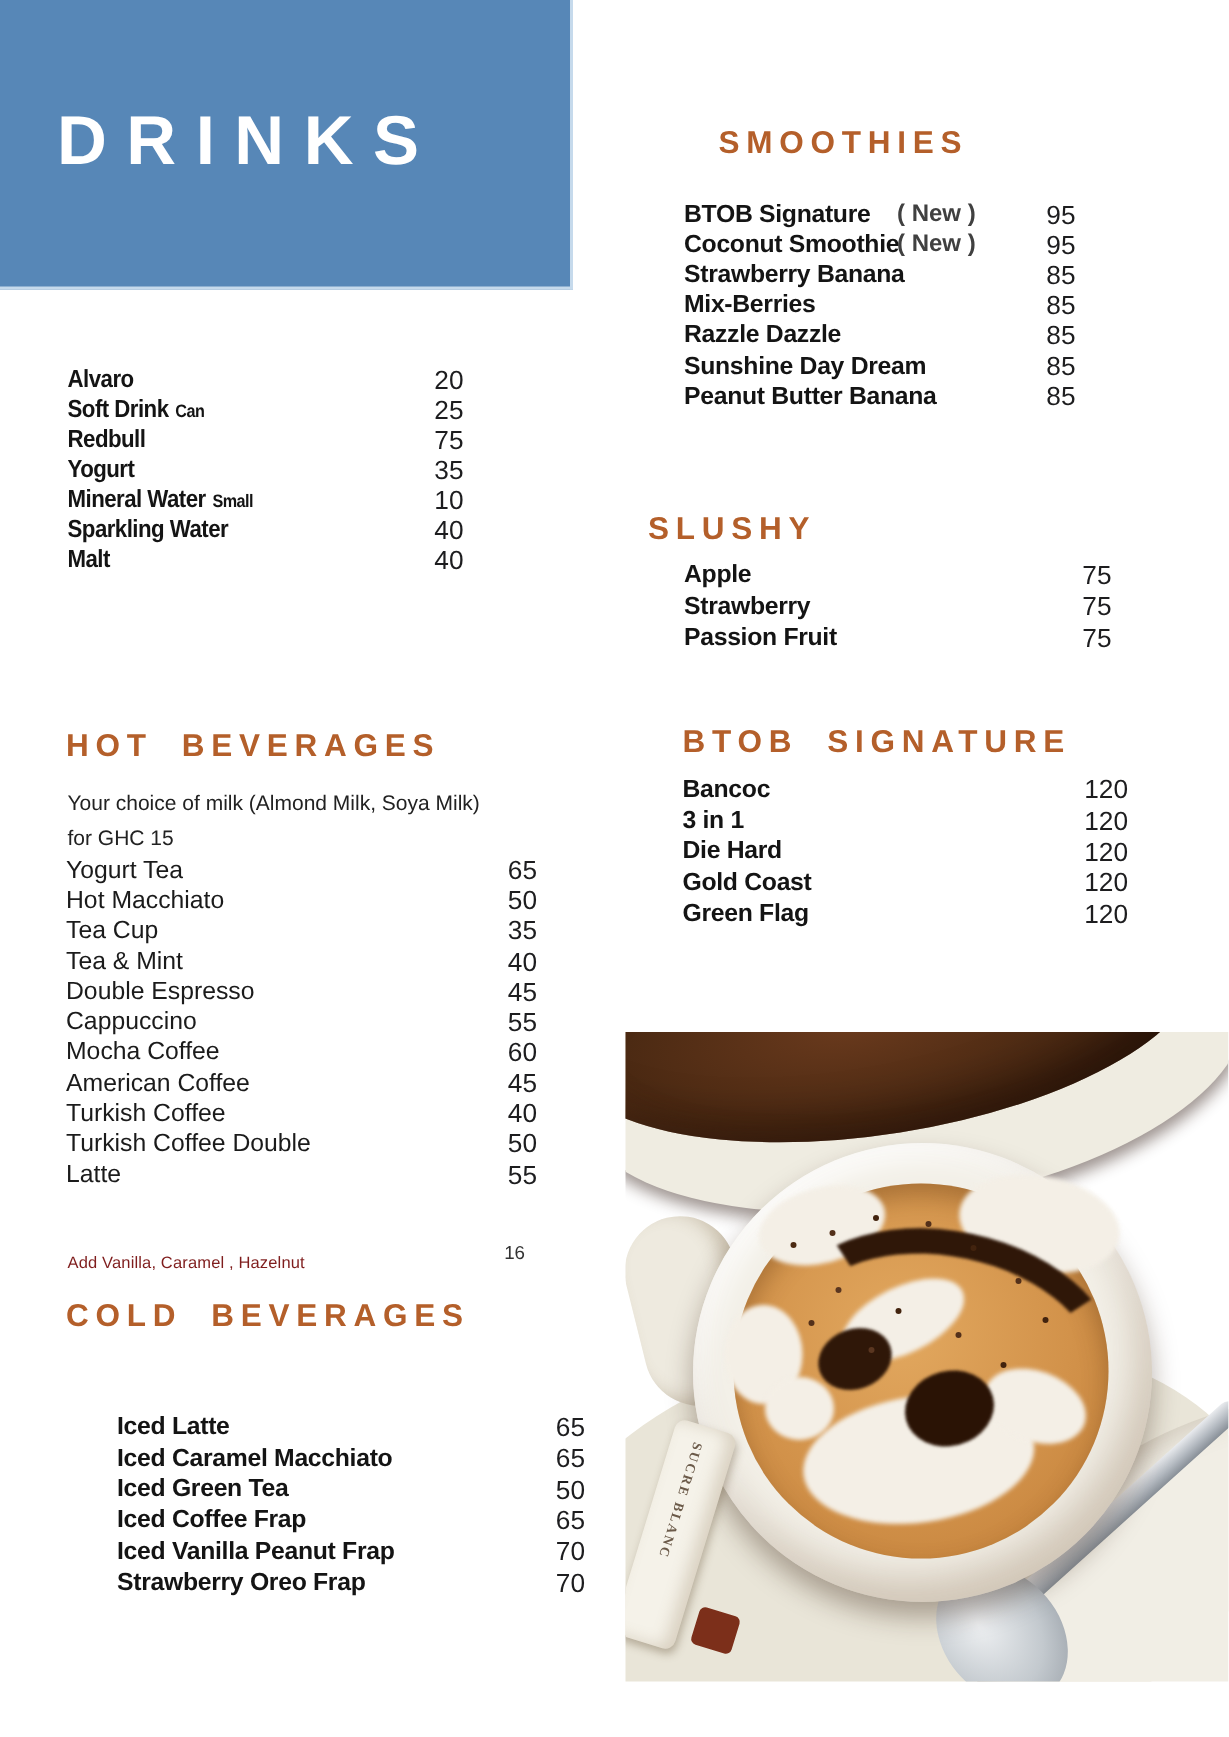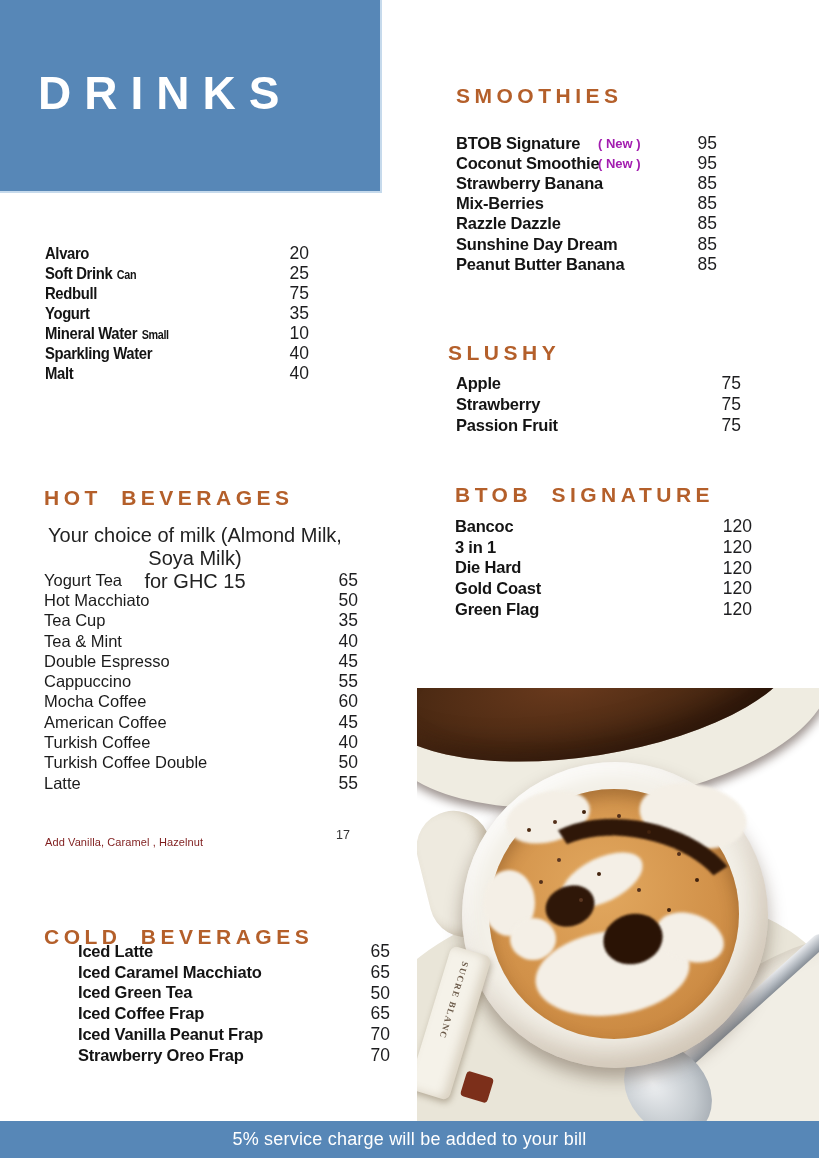--- a/index.html
+++ b/index.html
@@ -16,24 +16,24 @@
   .sec-title{position:absolute;font-size:21px;font-weight:700;color:#b45f2a;
     letter-spacing:4.5px;word-spacing:9px;white-space:nowrap;}
 
   
   .menu-list{position:absolute;}
   .mi-row{position:relative;display:flex;align-items:center;height:var(--rh,20px);}
   .mi-name{font-weight:700;font-size:16.5px;color:#141414;white-space:nowrap;letter-spacing:-0.2px;}
   .condensed .mi-name{display:inline-block;transform:scaleX(.9);transform-origin:left center;letter-spacing:-0.4px;}
   .regular .mi-name{font-weight:400;color:#1b1b1b;letter-spacing:0;}
   .mi-suffix{font-size:12px;font-weight:700;margin-left:5px;}
-  .mi-tag{position:absolute;left:142px;color:#a21caf;font-size:13px;font-weight:700;white-space:nowrap;}
+  .mi-tag{position:absolute;left:142px;color:#404040;font-size:16px;font-weight:700;white-space:nowrap;}
   .mi-price{margin-left:auto;font-weight:400;font-size:17.5px;color:#1d1d1f;}
 
-  .note-text{position:absolute;font-size:20px;color:#222;line-height:23px;font-weight:400;text-align:center;}
+  .note-text{position:absolute;font-size:14px;color:#222;line-height:23px;font-weight:400;}
   #addon-row{position:absolute;left:45px;top:828px;width:305px;display:flex;}
   #addon-label{font-size:11px;color:#7f1d1d;font-weight:400;margin-top:8px;letter-spacing:0.1px;}
   #addon-price{margin-left:auto;font-size:12.5px;color:#333;}
 
   
   #footer-bar{position:absolute;left:0;top:1121px;width:819px;height:37px;background:#5787b7;}
   #footer-text{width:100%;text-align:center;line-height:36px;color:#ffffff;font-size:18px;letter-spacing:0.2px;}
 
   
   #photo{position:absolute;left:417px;top:688px;width:402px;height:433px;overflow:hidden;
@@ -173,24 +173,24 @@
         <span class="mi-name">Turkish Coffee Double</span>
         <span class="mi-price">50</span>
       </div>
       <div class="mi-row">
         <span class="mi-name">Latte</span>
         <span class="mi-price">55</span>
       </div>
     </div>
   <div id="addon-row">
     <span id="addon-label">Add Vanilla, Caramel , Hazelnut</span>
-    <span id="addon-price">17</span>
+    <span id="addon-price">16</span>
   </div>
 
-  <div class="sec-title" style="left:44px;top:925px;">COLD BEVERAGES</div>
+  <div class="sec-title" style="left:44px;top:866px;">COLD BEVERAGES</div>
   <div class="menu-list" style="left:44px;top:941px;width:312px;margin-left:34px;--rh:20.8px;">
       <div class="mi-row">
         <span class="mi-name">Iced Latte</span>
         <span class="mi-price">65</span>
       </div>
       <div class="mi-row">
         <span class="mi-name">Iced Caramel Macchiato</span>
         <span class="mi-price">65</span>
       </div>
       <div class="mi-row">
@@ -204,21 +204,21 @@
       <div class="mi-row">
         <span class="mi-name">Iced Vanilla Peanut Frap</span>
         <span class="mi-price">70</span>
       </div>
       <div class="mi-row">
         <span class="mi-name">Strawberry Oreo Frap</span>
         <span class="mi-price">70</span>
       </div>
     </div>
 
-  <div class="sec-title" style="left:456px;top:84px;">SMOOTHIES</div>
+  <div class="sec-title" style="left:479px;top:84px;">SMOOTHIES</div>
   <div class="menu-list" style="left:456px;top:133px;width:261px;--rh:20.2px;">
       <div class="mi-row">
         <span class="mi-name">BTOB Signature</span>
         <span class="mi-tag">( New )</span>
         <span class="mi-price">95</span>
       </div>
       <div class="mi-row">
         <span class="mi-name">Coconut Smoothie</span>
         <span class="mi-tag">( New )</span>
         <span class="mi-price">95</span>
@@ -238,21 +238,21 @@
       <div class="mi-row">
         <span class="mi-name">Sunshine Day Dream</span>
         <span class="mi-price">85</span>
       </div>
       <div class="mi-row">
         <span class="mi-name">Peanut Butter Banana</span>
         <span class="mi-price">85</span>
       </div>
     </div>
 
-  <div class="sec-title" style="left:448px;top:341px;">SLUSHY</div>
+  <div class="sec-title" style="left:432px;top:341px;">SLUSHY</div>
   <div class="menu-list" style="left:456px;top:373px;width:285px;--rh:21px;">
       <div class="mi-row">
         <span class="mi-name">Apple</span>
         <span class="mi-price">75</span>
       </div>
       <div class="mi-row">
         <span class="mi-name">Strawberry</span>
         <span class="mi-price">75</span>
       </div>
       <div class="mi-row">
@@ -305,17 +305,14 @@
     <div id="art-arc"></div>
     <div id="art-eye-1"></div>
     <div id="art-eye-2"></div>
     <div id="cocoa-speckles"></div>
     <div id="sugar-packet">
       <span id="sugar-packet-text">SUCRE BLANC</span>
     </div>
     <div id="sugar-packet-tip"></div>
   </div>
 
-  <div id="footer-bar">
-    <div id="footer-text">5% service charge will be added to your bill</div>
-  </div>
 
 </div>
 
 </body></html>

